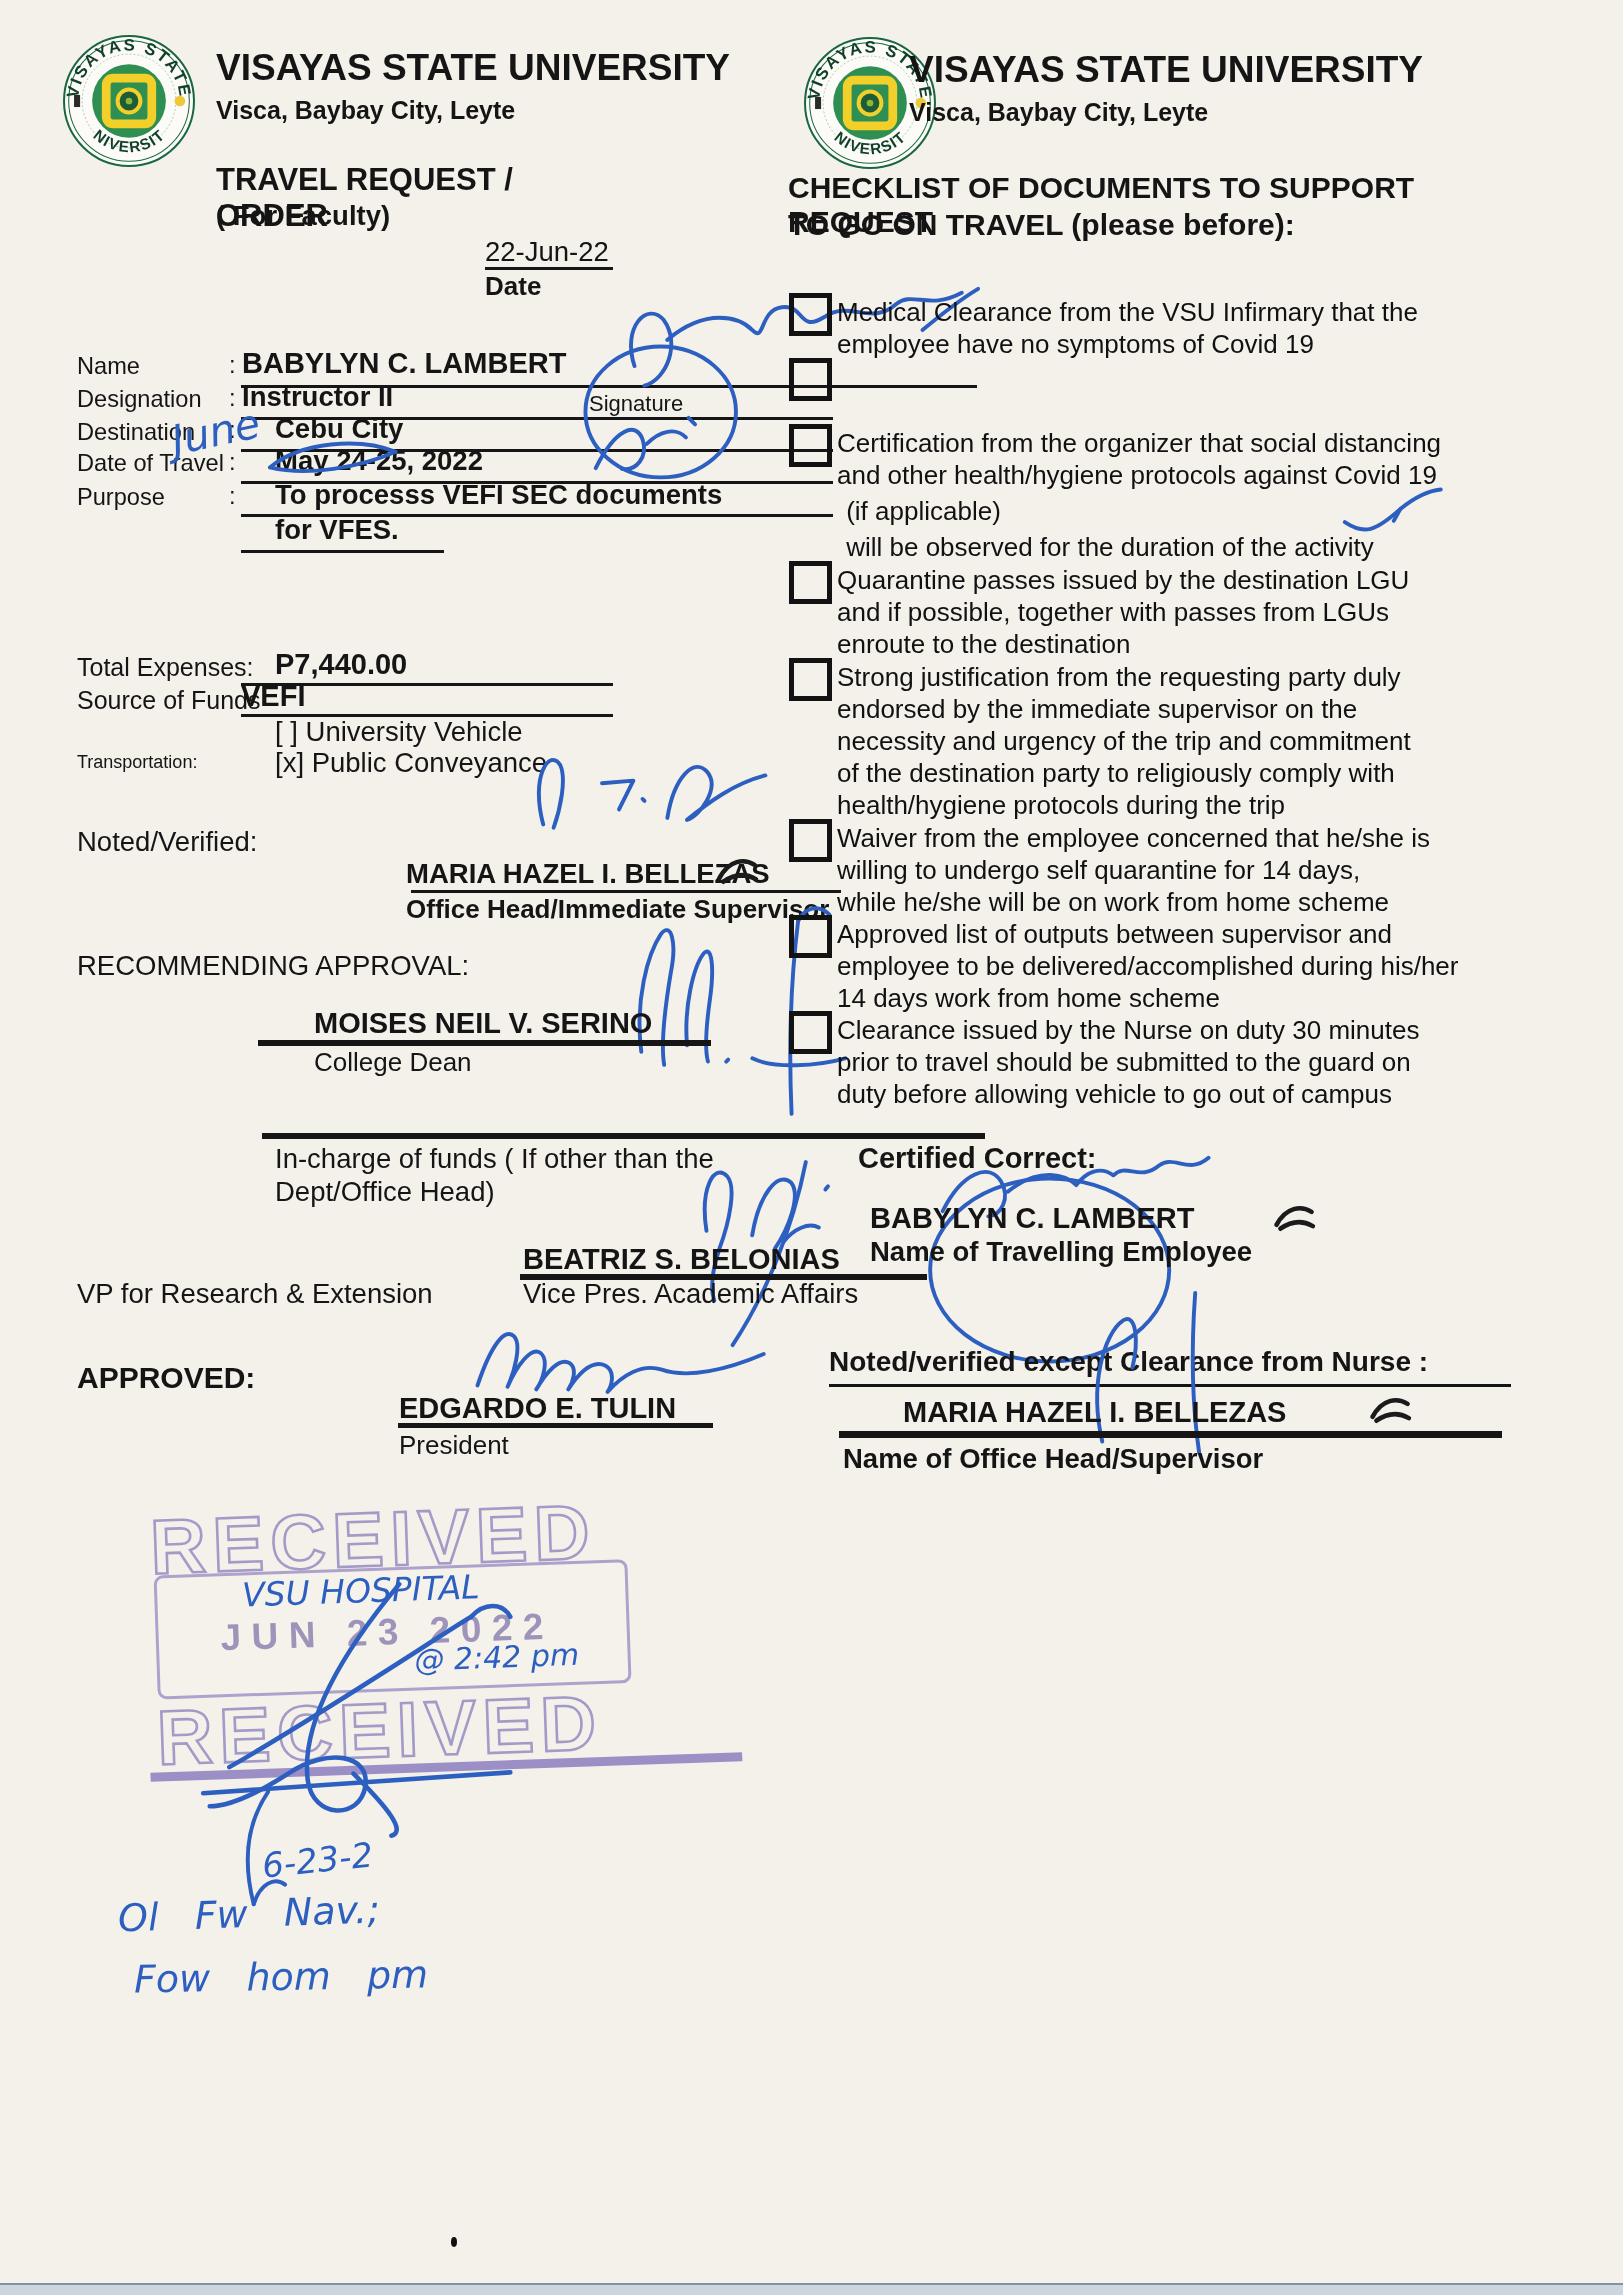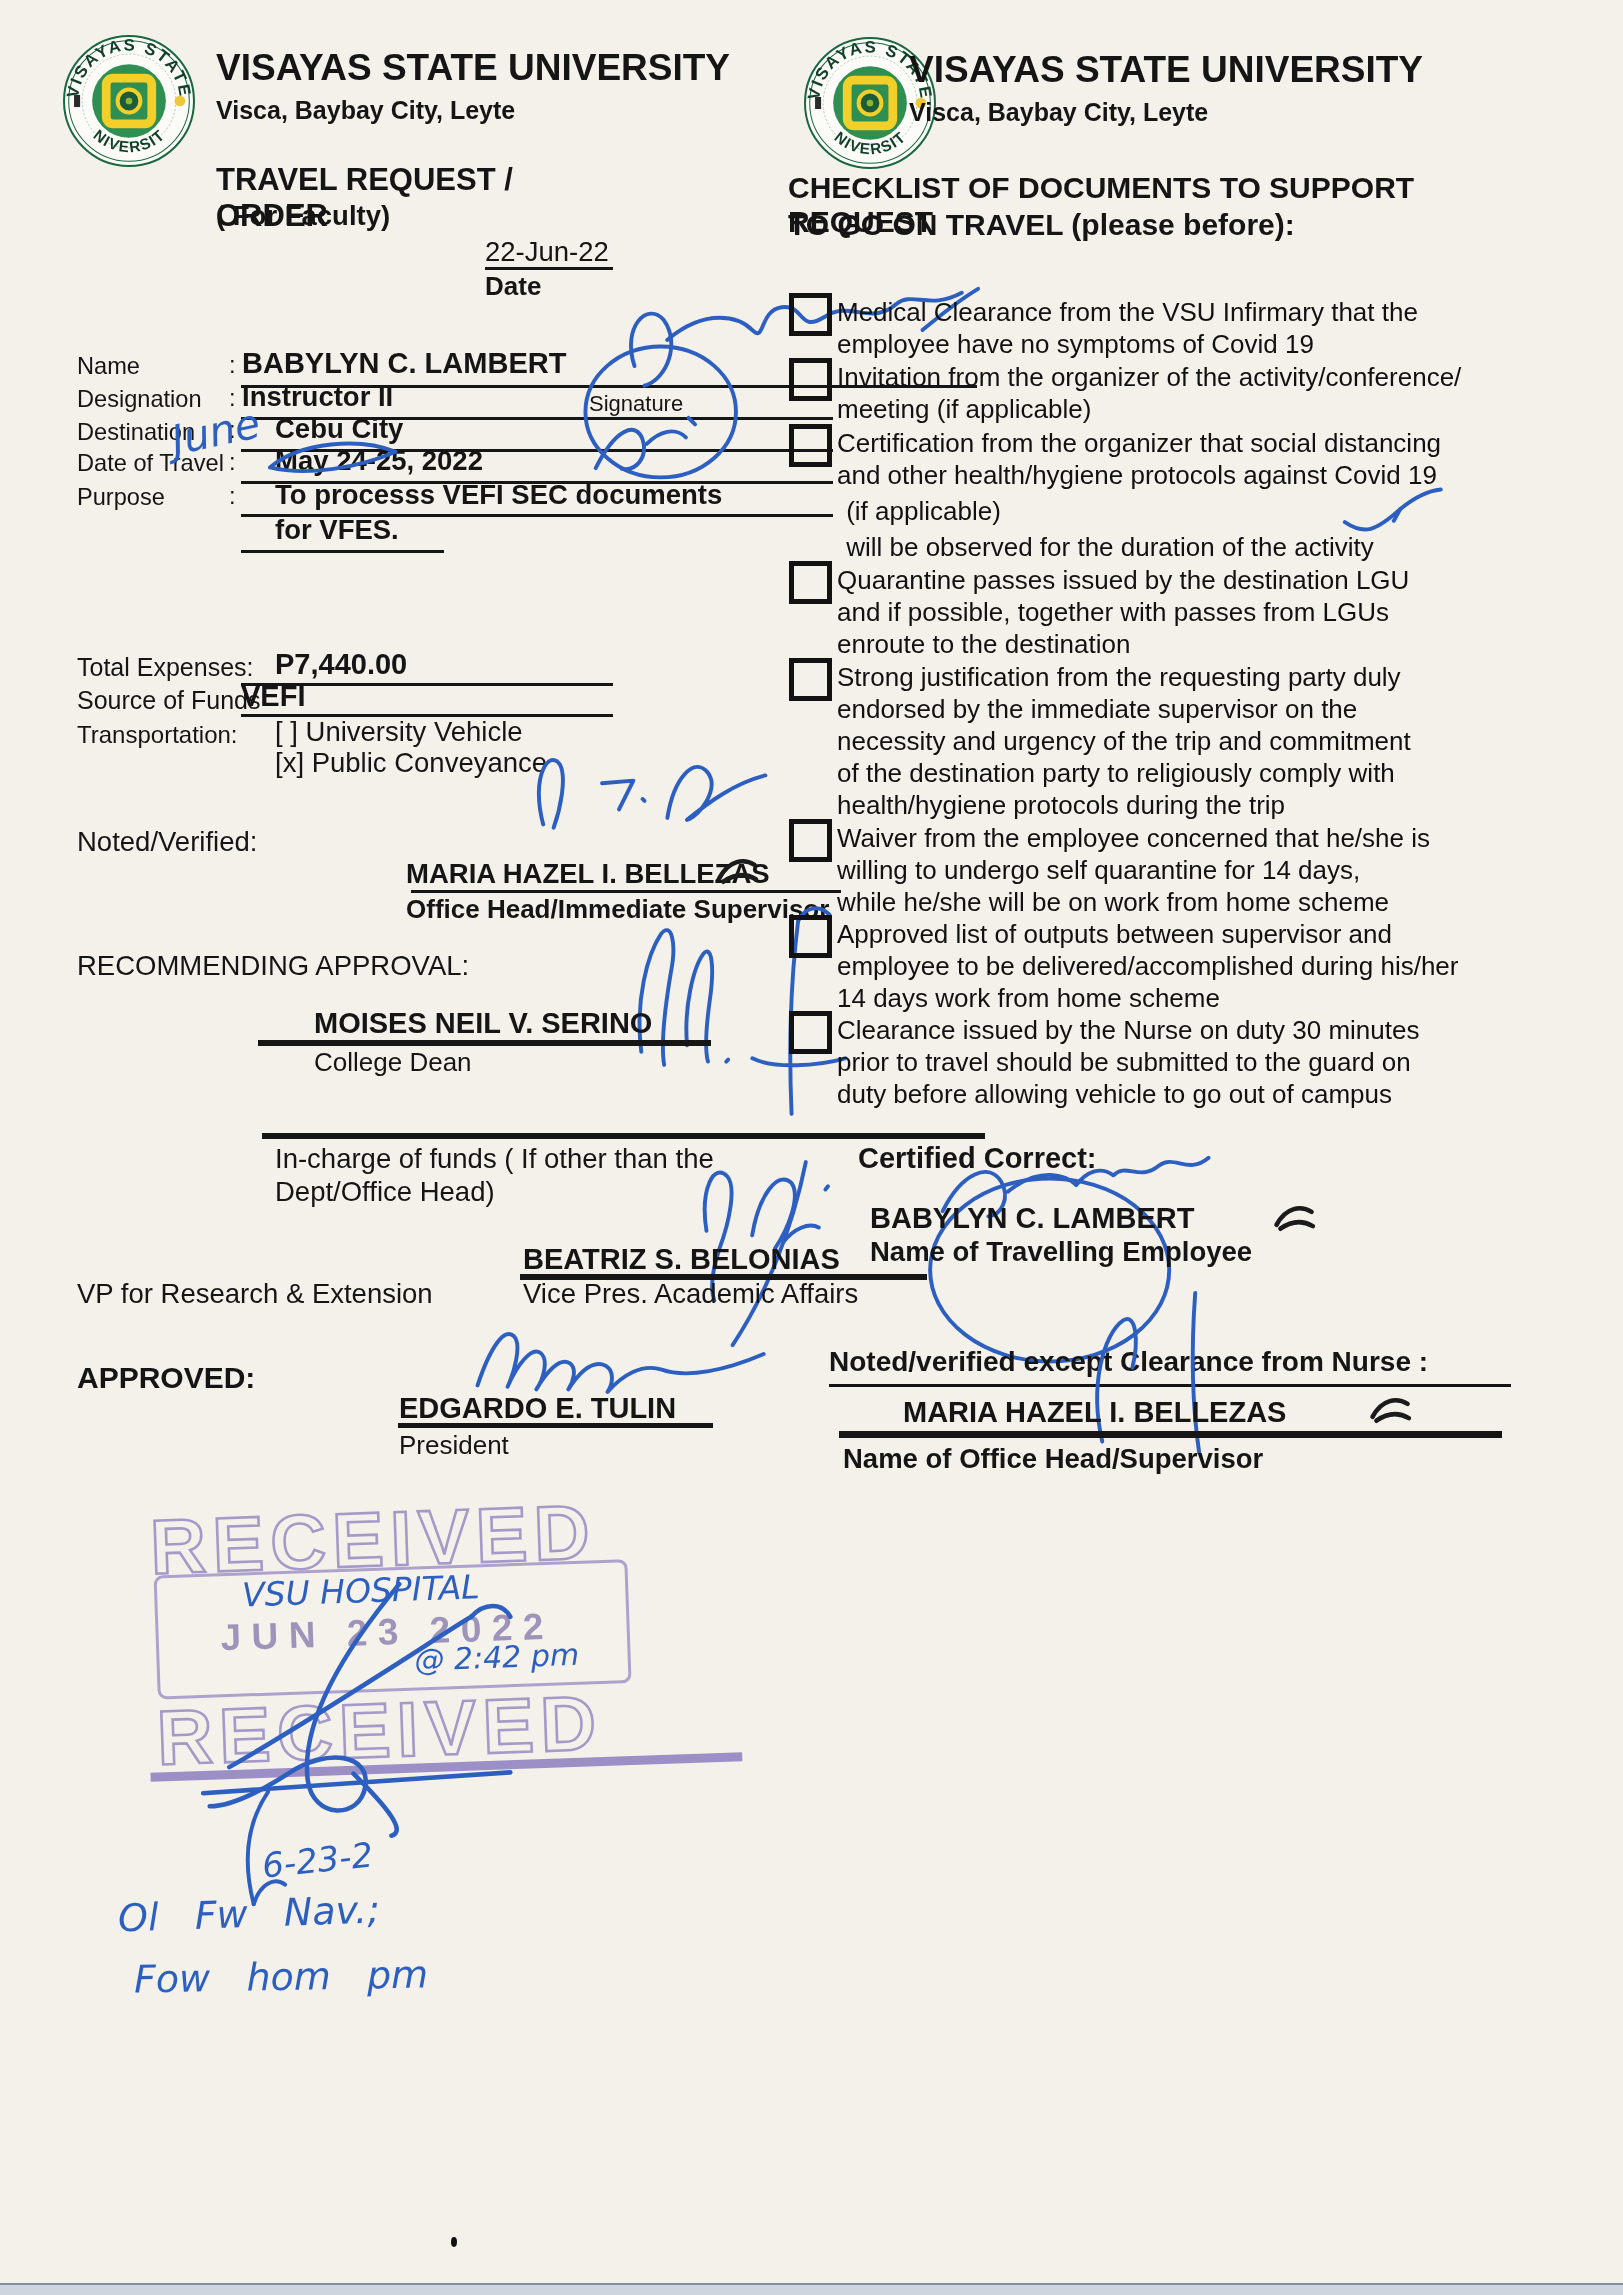--- a/index.html
+++ b/index.html
@@ -127,21 +127,21 @@
   </svg>
 
   <div class="abs" style="left:77px;top:653px;font-size:25px">Total Expenses:</div>
   <div class="abs val" style="left:275px;top:648px;font-size:29px">P7,440.00</div>
   <div class="line" style="left:241px;top:683px;width:372px;height:3.3px"></div>
 
   <div class="abs" style="left:77px;top:686px;font-size:25px">Source of Funds</div>
   <div class="abs ctr val" style="left:241px;top:680px;width:372px;font-size:29px">VEFI</div>
   <div class="line" style="left:241px;top:714px;width:372px;height:3.3px"></div>
 
-  <div class="abs" style="left:77px;top:721px;font-size:24px">Transportation:</div>
+  <div class="abs" style="left:77px;top:752px;font-size:18px">Transportation:</div>
   <div class="abs" style="left:275px;top:716px;font-size:27.5px">[ ] University Vehicle</div>
   <div class="abs" style="left:275px;top:747px;font-size:27.5px">[x] Public Conveyance</div>
 
   <div class="abs" style="left:77px;top:826px;font-size:27.5px">Noted/Verified:</div>
   <svg class="sig" style="left:504px;top:736px;width:281px;height:105px" viewBox="0 0 430 160">
     <path d="M 60 135 C 40 60 70 18 86 44 C 96 65 86 112 76 140"></path>
     <path d="M 150 72 L 198 68 L 176 112"></path>
     <path d="M 212 96 L 215 99"></path>
     <path d="M 250 125 C 260 62 292 30 312 56 C 330 80 300 122 280 128 C 312 102 352 72 400 60"></path>
   </svg>
@@ -228,24 +228,20 @@
   <div class="abs ctr b" style="left:788px;top:171px;width:707px;font-size:30px">CHECKLIST OF DOCUMENTS TO SUPPORT REQUEST</div>
   <div class="abs ctr b" style="left:788px;top:208px;width:707px;font-size:30px">TO GO ON TRAVEL (please before):</div>
 
   <div class="ckbox" style="top:293px"></div>
   <div class="ckrow" style="top:296px">
     <div>Medical Clearance from the VSU Infirmary that the</div>
     <div>employee have no symptoms of Covid 19</div>
   </div>
 
   <div class="ckbox" style="top:358px"></div>
-  <div class="ckrow" style="top:361px">
-    <div>Invitation from the organizer of the activity/conference/</div>
-    <div>meeting (if applicable)</div>
-  </div>
 
   <div class="ckbox" style="top:424px"></div>
   <div class="ckrow" style="top:427px">
     <div>Certification from the organizer that social distancing</div>
     <div>and other health/hygiene protocols against Covid 19</div>
     <div class="ind">(if applicable)</div>
     <div class="ind">will be observed for the duration of the activity</div>
   </div>
   <svg class="sig" style="left:1335px;top:483px;width:111px;height:62px" viewBox="0 0 170 95">
     <path d="M 15 60 C 45 80 62 74 100 40 C 122 22 142 12 162 10" stroke-width="5"></path>

